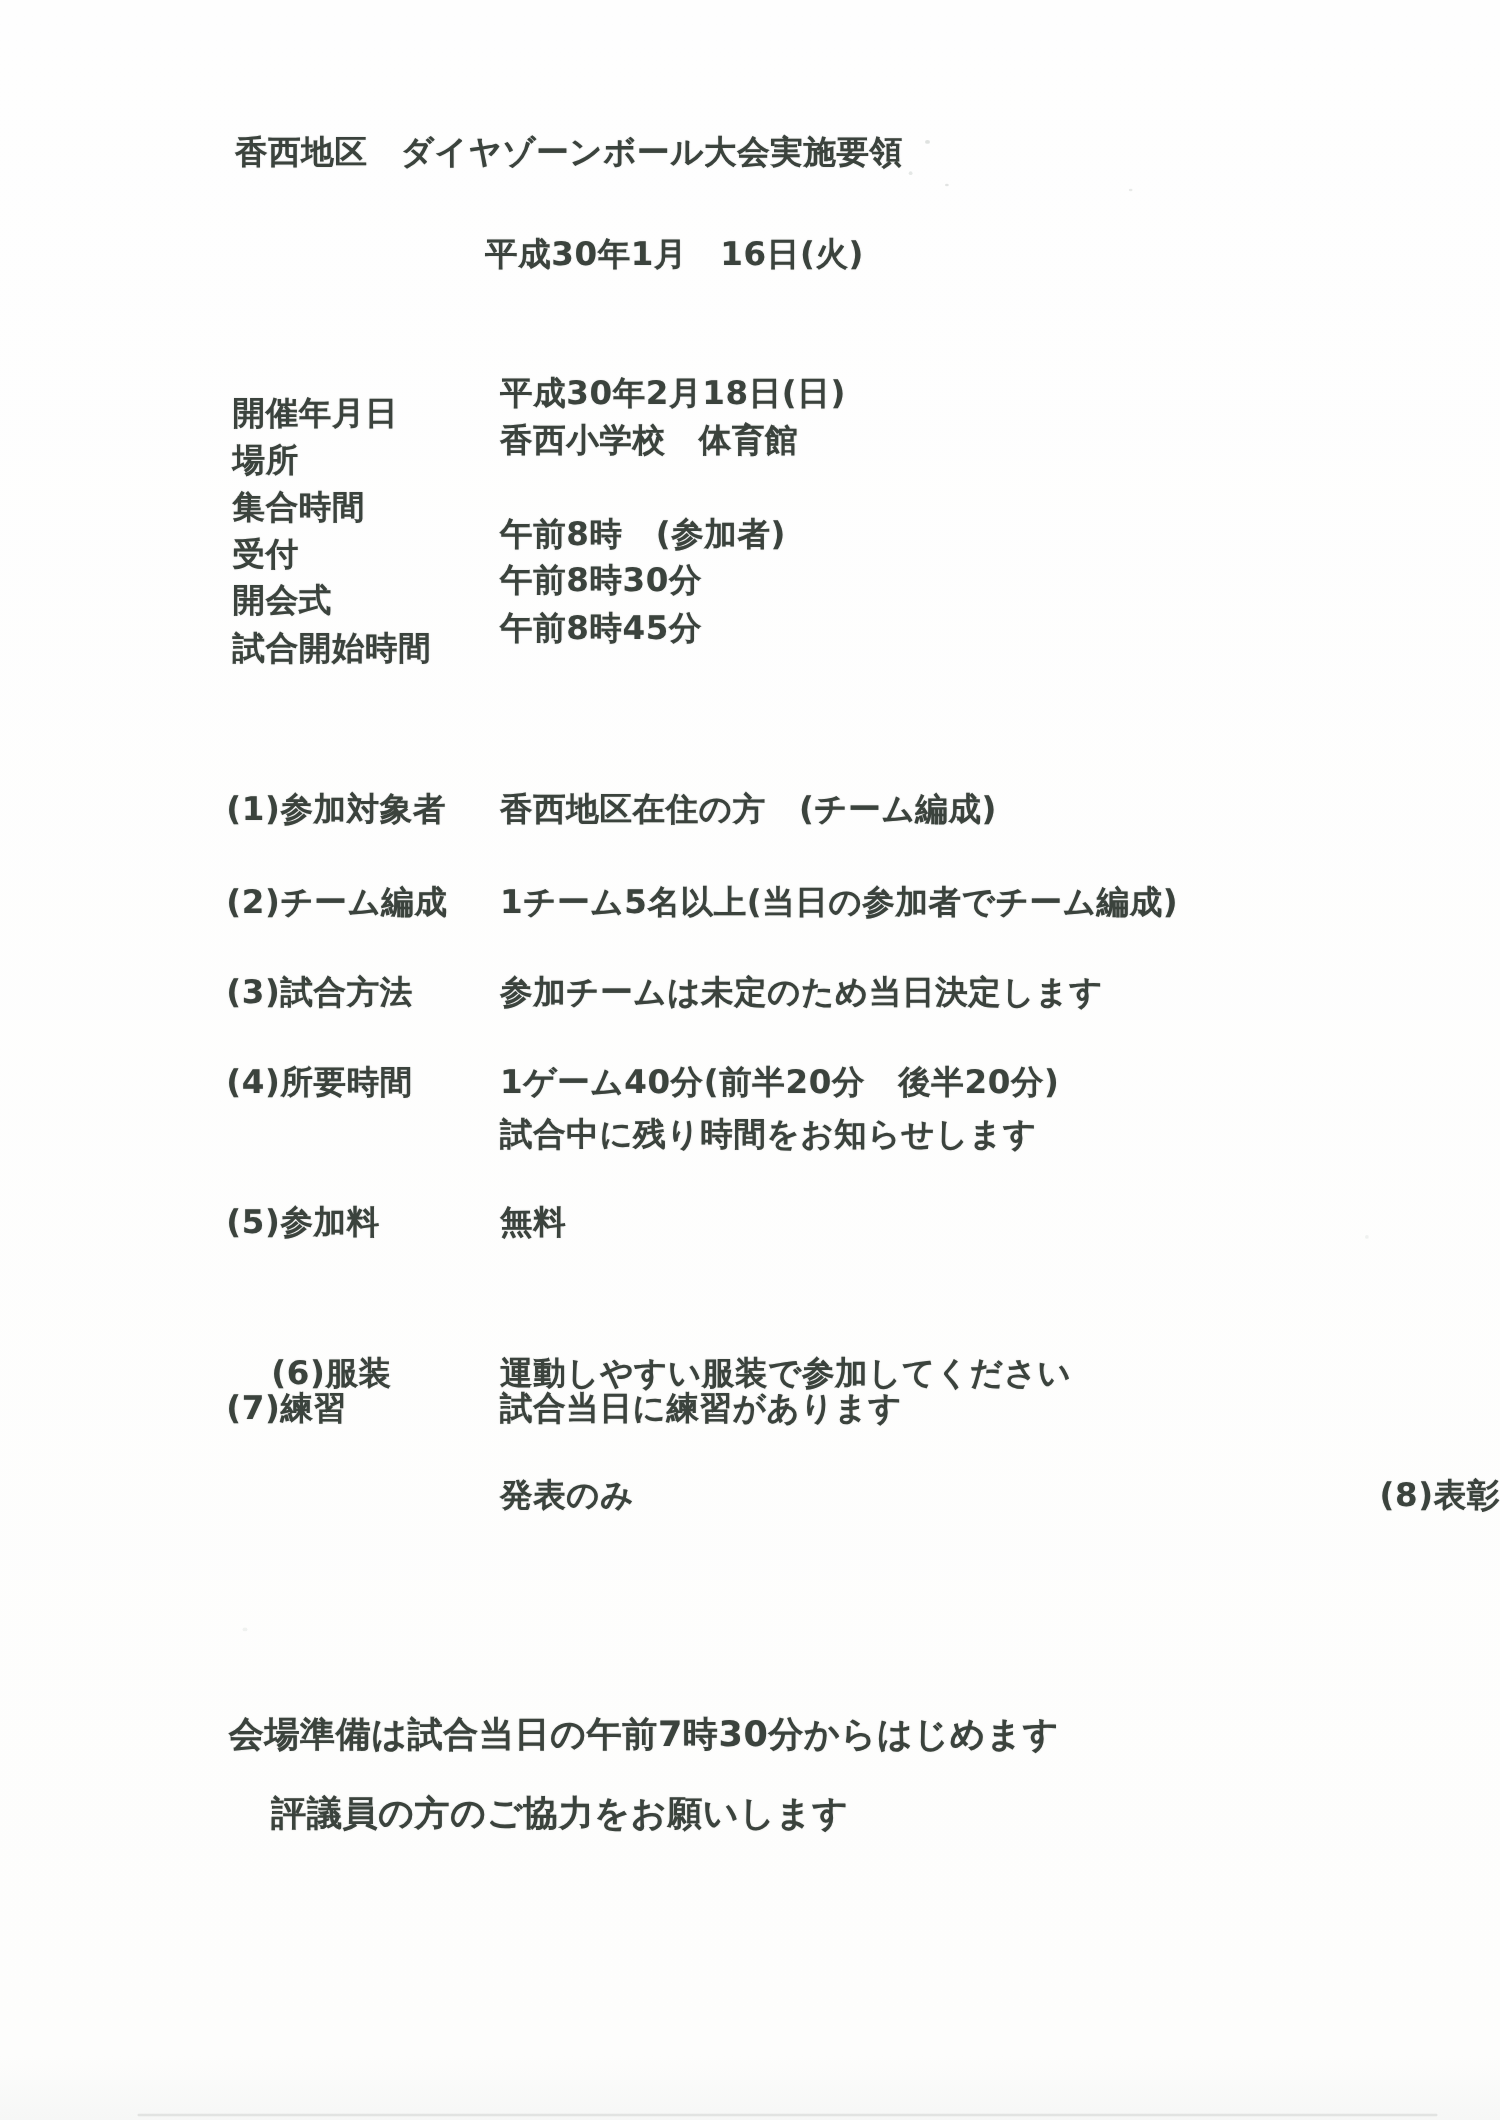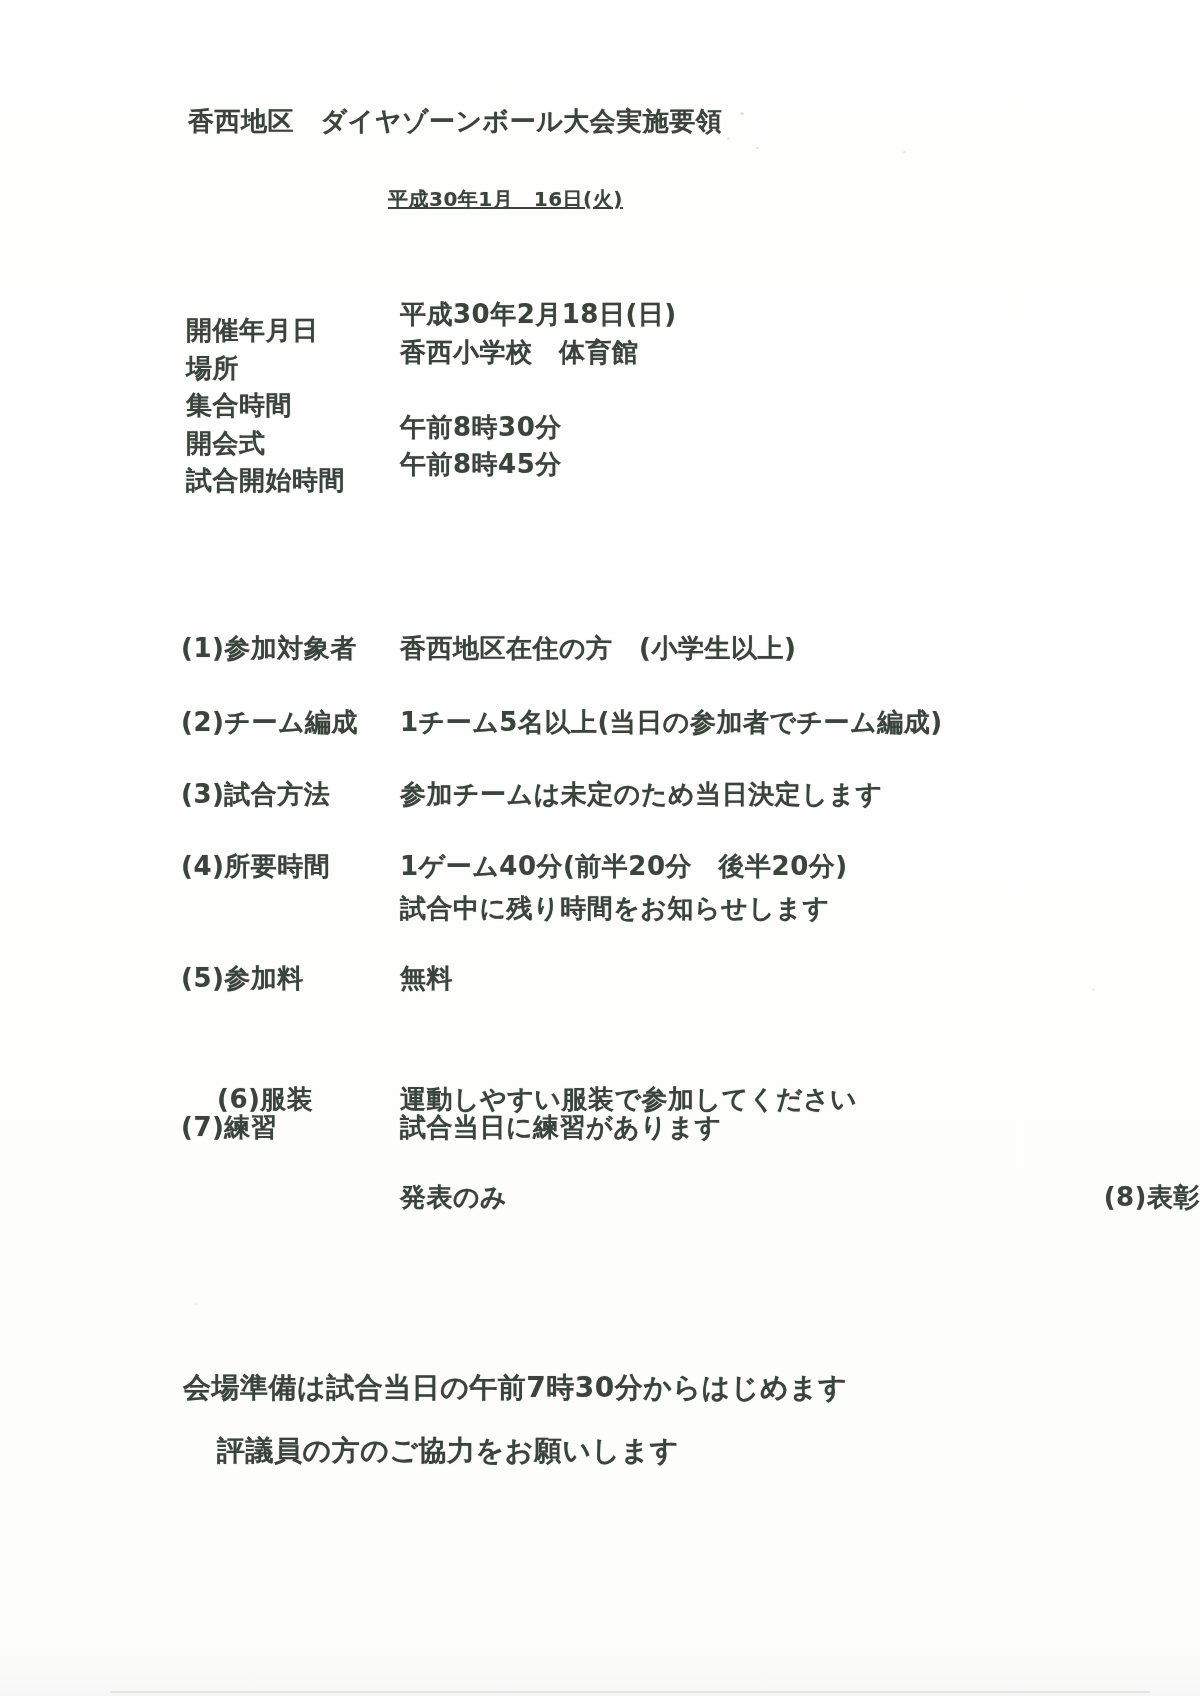--- a/index.html
+++ b/index.html
@@ -6,21 +6,21 @@
   body{
     width:1200px;height:1696px;position:relative;overflow:hidden;
     background:#fdfdfc;
     font-family:"DejaVu Sans",sans-serif;
     font-weight:bold;
     color:#3b433d;
   }
   .page{position:absolute;inset:0;background:linear-gradient(180deg,#fefefe 0%,#fdfdfc 97%,#f6f7f6 100%);}
   .txt{white-space:pre;text-shadow:0 0 1px rgba(59,67,61,.35);letter-spacing:.5px;}
   .title{position:absolute;left:188px;top:104px;font-size:26px;text-align:center;}
-  .dateline{position:absolute;left:388px;top:186px;font-size:20px;text-decoration:underline;}
+  .dateline{position:absolute;left:388px;top:186px;font-size:26px;}
 
   .details{position:absolute;left:0;top:296px;width:100%;}
   .drow{height:37.5px;display:flex;align-items:center;font-size:26px;}
   .dlabel{margin-left:186px;width:214px;flex:none;margin-top:32px;}
   .dvalue{flex:none;}
 
   .item{position:absolute;left:0;width:100%;font-size:26px;line-height:31px;}
   .item .nl{margin-left:181px;display:inline-block;}
   .item .ival{position:absolute;left:400px;top:0;}
   .item .ival2{position:absolute;left:400px;top:42px;}
@@ -53,32 +53,36 @@
       <span class="txt dvalue">平成30年2月18日(日)</span>
     </div>
     <div class="drow">
       <span class="txt dlabel">場所</span>
       <span class="txt dvalue">香西小学校　体育館</span>
     </div>
     <div class="drow">
       <span class="txt dlabel">集合時間</span>
     </div>
     <div class="drow">
+      <span class="txt dlabel">受付</span>
+      <span class="txt dvalue">午前8時　(参加者)</span>
+    </div>
+    <div class="drow">
       <span class="txt dlabel">開会式</span>
       <span class="txt dvalue">午前8時30分</span>
     </div>
     <div class="drow">
       <span class="txt dlabel">試合開始時間</span>
       <span class="txt dvalue">午前8時45分</span>
     </div>
   </div>
 
   <div class="item item1">
     <span class="txt nl"><span>(1)</span><span>参加対象者</span></span>
-    <span class="txt ival">香西地区在住の方　(小学生以上)</span>
+    <span class="txt ival">香西地区在住の方　(チーム編成)</span>
   </div>
   <div class="item item2">
     <span class="txt nl"><span>(2)</span><span>チーム編成</span></span>
     <span class="txt ival">1チーム5名以上(当日の参加者でチーム編成)</span>
   </div>
   <div class="item item3">
     <span class="txt nl"><span>(3)</span><span>試合方法</span></span>
     <span class="txt ival">参加チームは未定のため当日決定します</span>
   </div>
   <div class="item item4">

